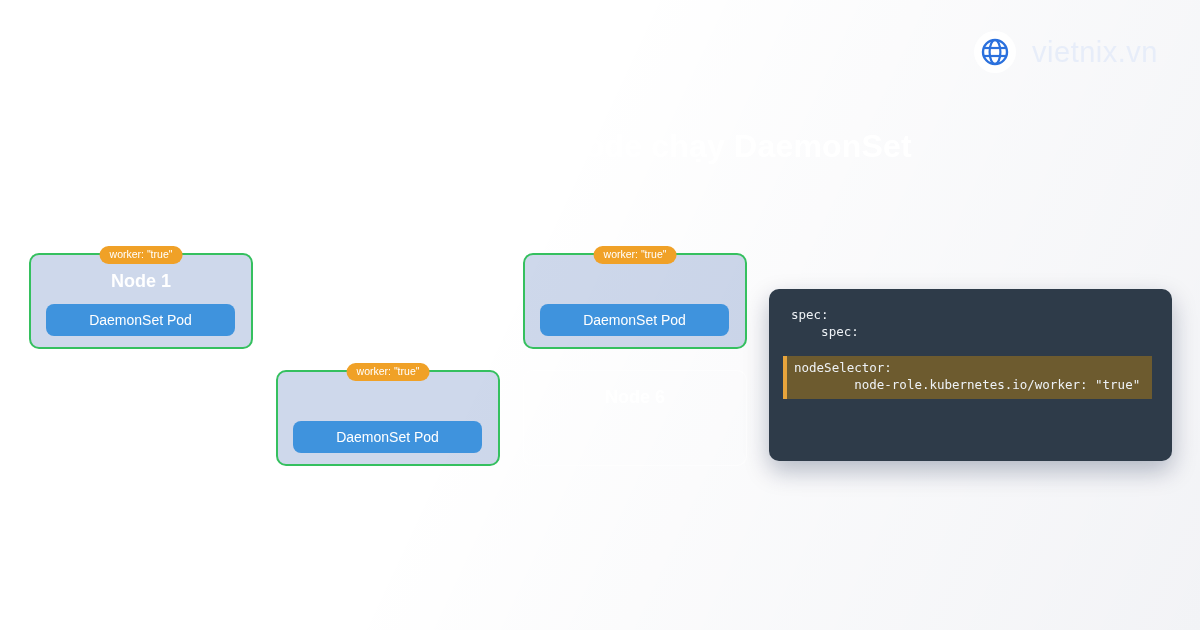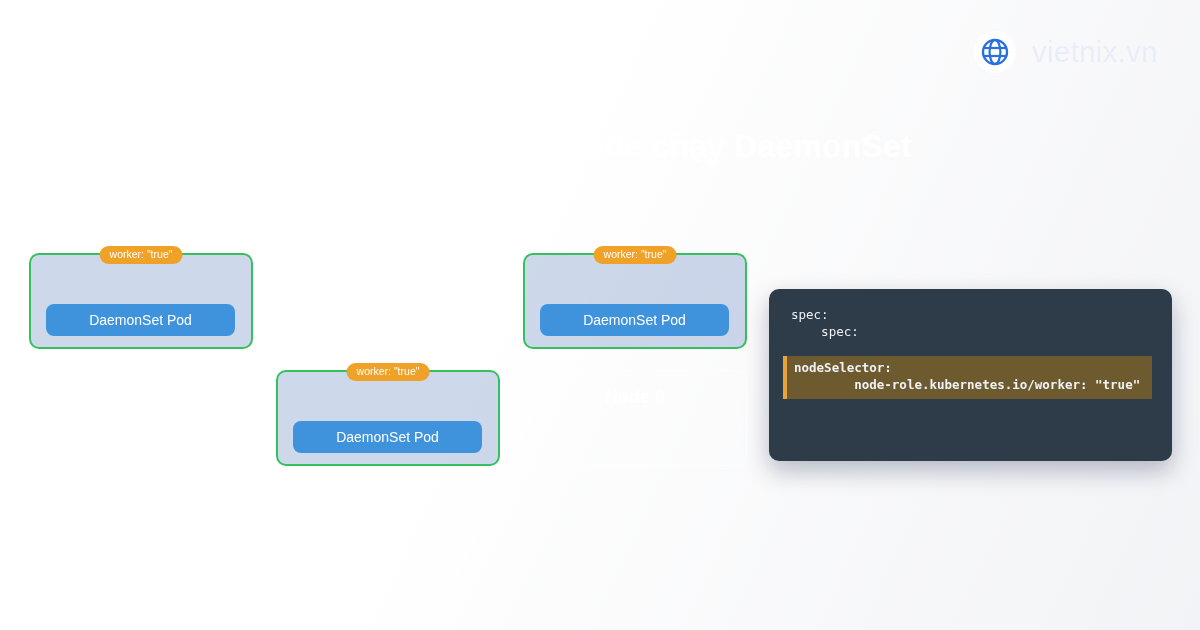--- a/index.html
+++ b/index.html
@@ -74,21 +74,21 @@
     padding:18px 20px 0 22px;
     font-family:"DejaVu Sans Mono", monospace;
     font-size:12.5px; line-height:16.5px; color:#eef2f6;
   }
   .code-line { white-space:pre; }
   .code-highlight {
     margin-left:-8px; margin-top:16px;
     background:#6d5b2f; border-left:4px solid #e7a43c;
     padding:4px 8px 6px 7px;
   }
-  .code-highlight .code-line { white-space:pre;font-weight:bold; }
+  .code-highlight .code-line { white-space:pre; }
 </style>
 </head>
 <body>
 
 <div class="sheen"></div>
 
 <div class="header">
   <div class="brand">
     <span>
       <svg width="57" height="56" viewBox="0 0 60 58" fill="none">
@@ -119,20 +119,21 @@
     <span class="site-text">vietnix.vn</span>
   </div>
 </div>
 
 <div class="page-title">Giới hạn phạm vi Node chạy DaemonSet</div>
 
 <div class="nodes">
 
   <div class="node selected">
     <span class="badge">worker: "true"</span>
+    <div class="node-label">Node 1</div>
     <div class="pod">DaemonSet Pod</div>
   </div>
 
   <div class="node plain">
     <div class="node-label">Node 2</div>
   </div>
 
   <div class="node selected">
     <span class="badge">worker: "true"</span>
     <div class="pod">DaemonSet Pod</div>

